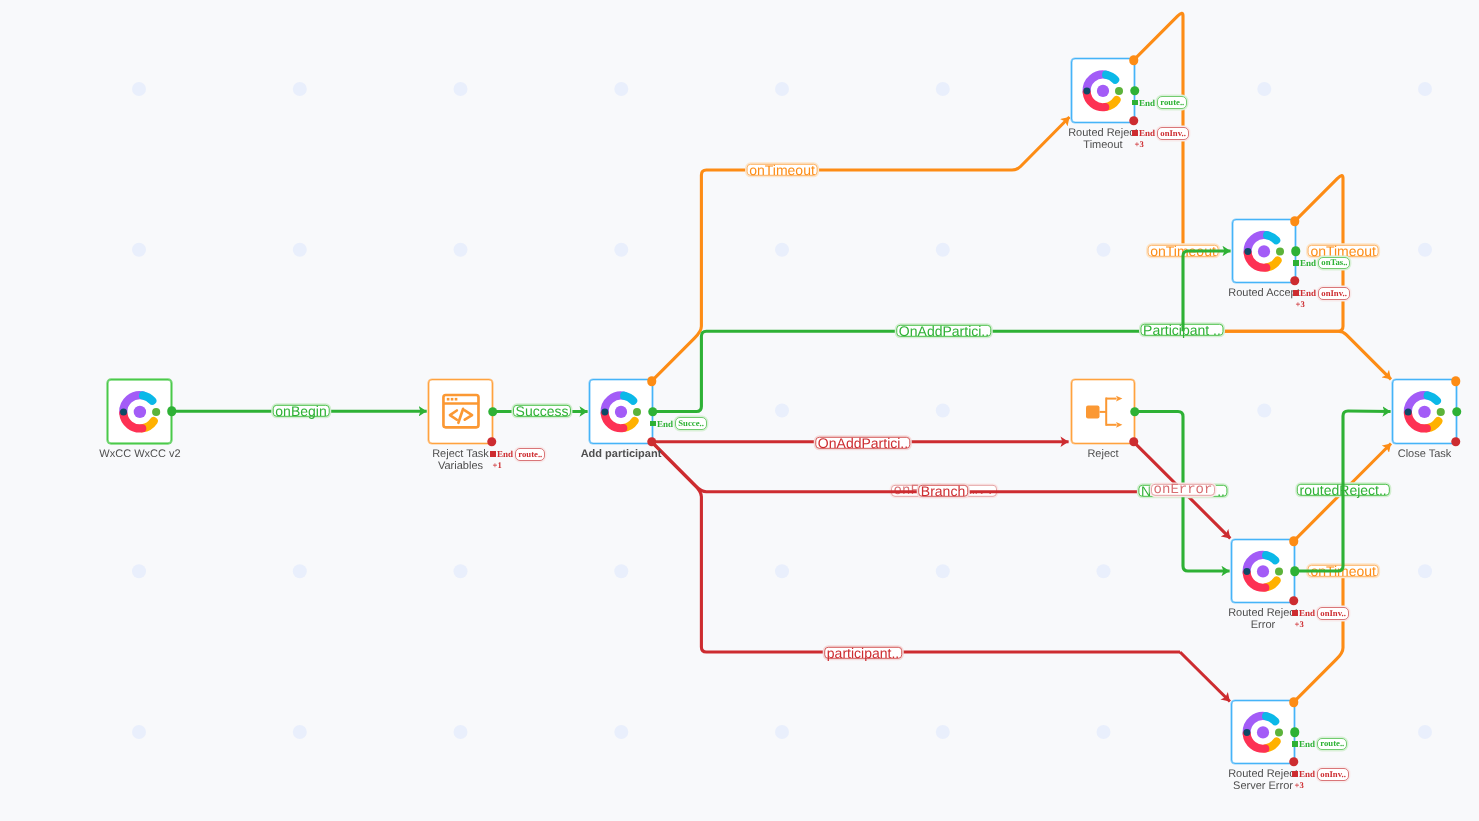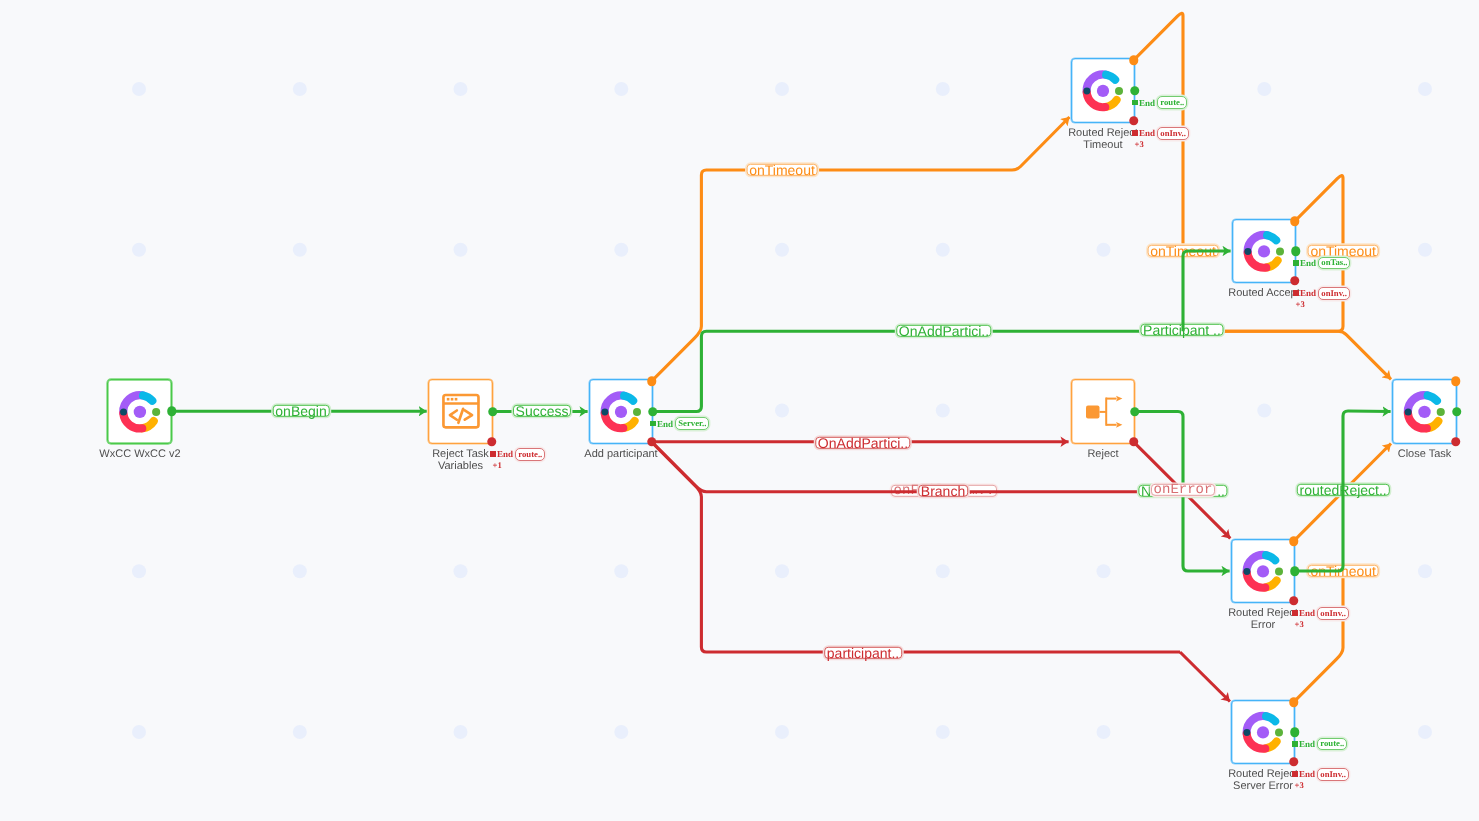--- a/index.html
+++ b/index.html
@@ -211,21 +211,21 @@
         <div class="nodeicon" style="left: -1px; top: -1px; width: 64px; height: 65px;"><svg viewBox="0 0 64 64" width="100%" height="100%">
     <path d="M15.61,32.87 A16.4,16.4 0 0 1 35.13,16.20" fill="none" stroke="#a35cf7" stroke-width="8.1" stroke-linecap="round"></path>
     <path d="M35.13,16.20 A16.4,16.4 0 0 1 44.19,21.33" fill="none" stroke="#0bb8e8" stroke-width="8.1" stroke-linecap="round"></path>
     <path d="M45.60,41.47 A16.4,16.4 0 0 1 34.28,48.54" fill="none" stroke="#ffb100" stroke-width="8.1" stroke-linecap="round"></path>
     <path d="M34.28,48.54 A16.4,16.4 0 0 1 15.69,34.01" fill="none" stroke="#fd3154" stroke-width="8.1" stroke-linecap="round"></path>
     <circle cx="15.9" cy="32.5" r="3.45" fill="#0d4a66"></circle>
     <circle cx="32" cy="32.4" r="6.1" fill="#a35cf7"></circle>
     <circle cx="48" cy="32.5" r="4" fill="#5cb33a"></circle>
   </svg></div>
       </div>
-      <div class="nlabel" style="left: 557px; top: 449.2px; width: 128px;">Add participant</div>
+      <div class="nlabel" style="left: 557px; top: 449.2px; width: 128px; font-weight: bold;">Add participant</div>
       <div class="port" style="left: 651.6px; top: 381.2px; width: 9.5px; height: 9.5px; background: rgb(253, 140, 21);"></div>
       <div class="port" style="left: 652.5px; top: 411.5px; width: 9.5px; height: 9.5px; background: rgb(46, 177, 53);"></div>
       <div class="port" style="left: 651.6px; top: 441.8px; width: 9.5px; height: 9.5px; background: rgb(205, 44, 48);"></div>
       <div class="node bd-orange" style="left: 1071px; top: 379px; width: 64px; height: 65px;">
         <div class="nodeicon" style="left: -1px; top: -1px; width: 64px; height: 65px;"><svg viewBox="0 0 64 64" width="100%" height="100%">
    <rect x="15" y="25.9" width="13.5" height="13.1" rx="2" fill="#fb9833"></rect>
    <g fill="none" stroke="#fb9833" stroke-width="2" stroke-linejoin="miter" stroke-linecap="butt">
      <path d="M28.5,32.4 L35.2,32.4"></path>
      <path d="M36.2,19.1 L35.2,19.1 L35.2,45.3 L36.2,45.3"></path>
      <path d="M35.2,19.1 L45.6,19.1"></path>
@@ -318,21 +318,21 @@
       <div class="port" style="left: 1455.6px; top: 441.8px; width: 9.5px; height: 9.5px; background: rgb(205, 44, 48);"></div>
       <div class="endb red" style="left: 490.2px; top: 447.9px;">
         <span class="sq"></span>
         <span>End</span>
         <span class="ec">route..</span>
       </div>
       <div class="plus" style="left: 492.6px; top: 461px;">+1</div>
       <div class="endb green" style="left: 650.2px; top: 417.2px;">
         <span class="sq"></span>
         <span>End</span>
-        <span class="ec">Server..</span>
+        <span class="ec">Succe..</span>
       </div>
       <div class="endb green" style="left: 1132.2px; top: 96.2px;">
         <span class="sq"></span>
         <span>End</span>
         <span class="ec">route..</span>
       </div>
       <div class="endb red" style="left: 1132.2px; top: 126.9px;">
         <span class="sq"></span>
         <span>End</span>
         <span class="ec">onInv..</span>

